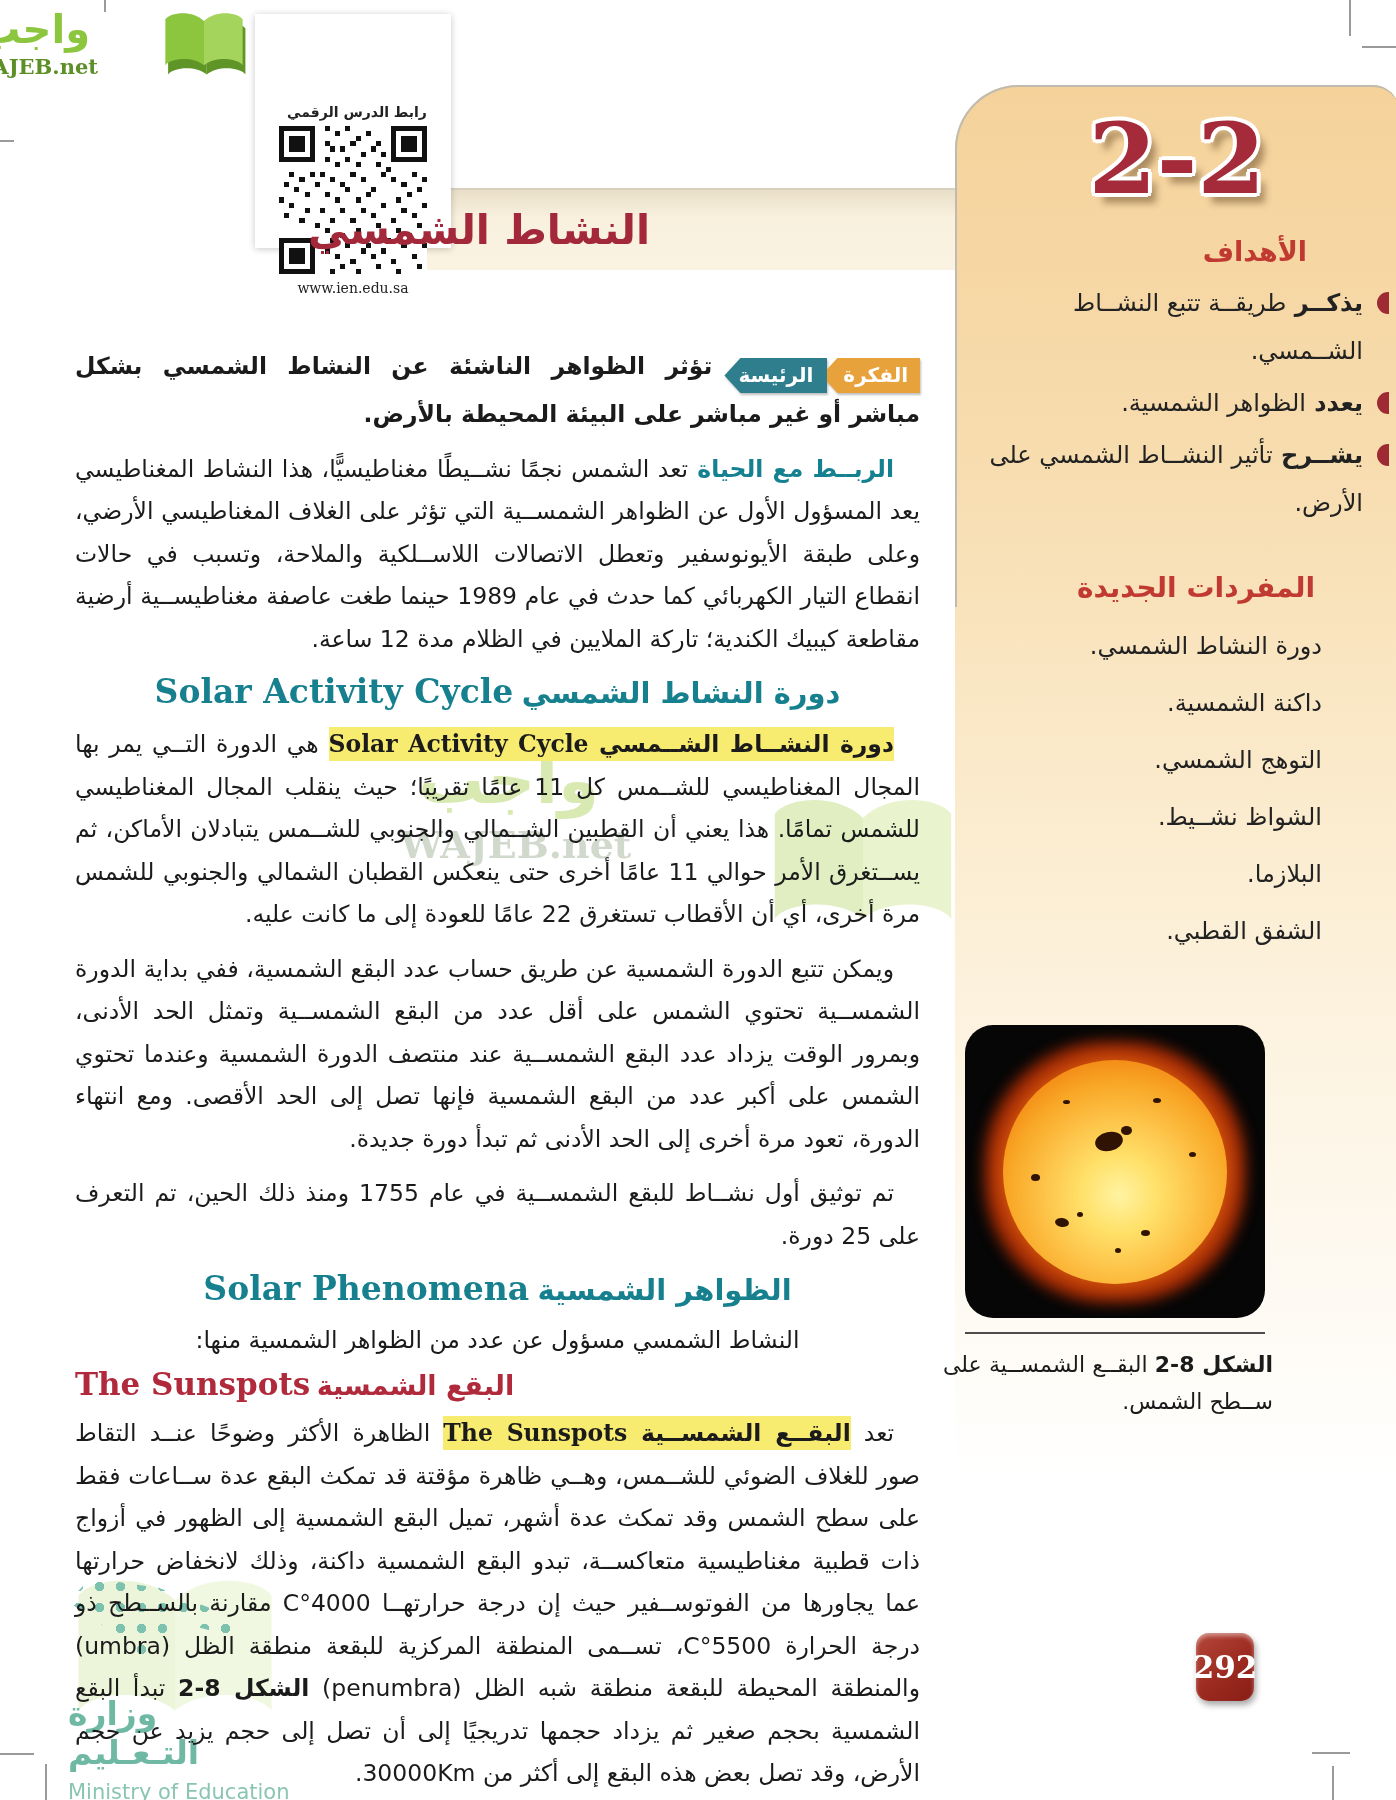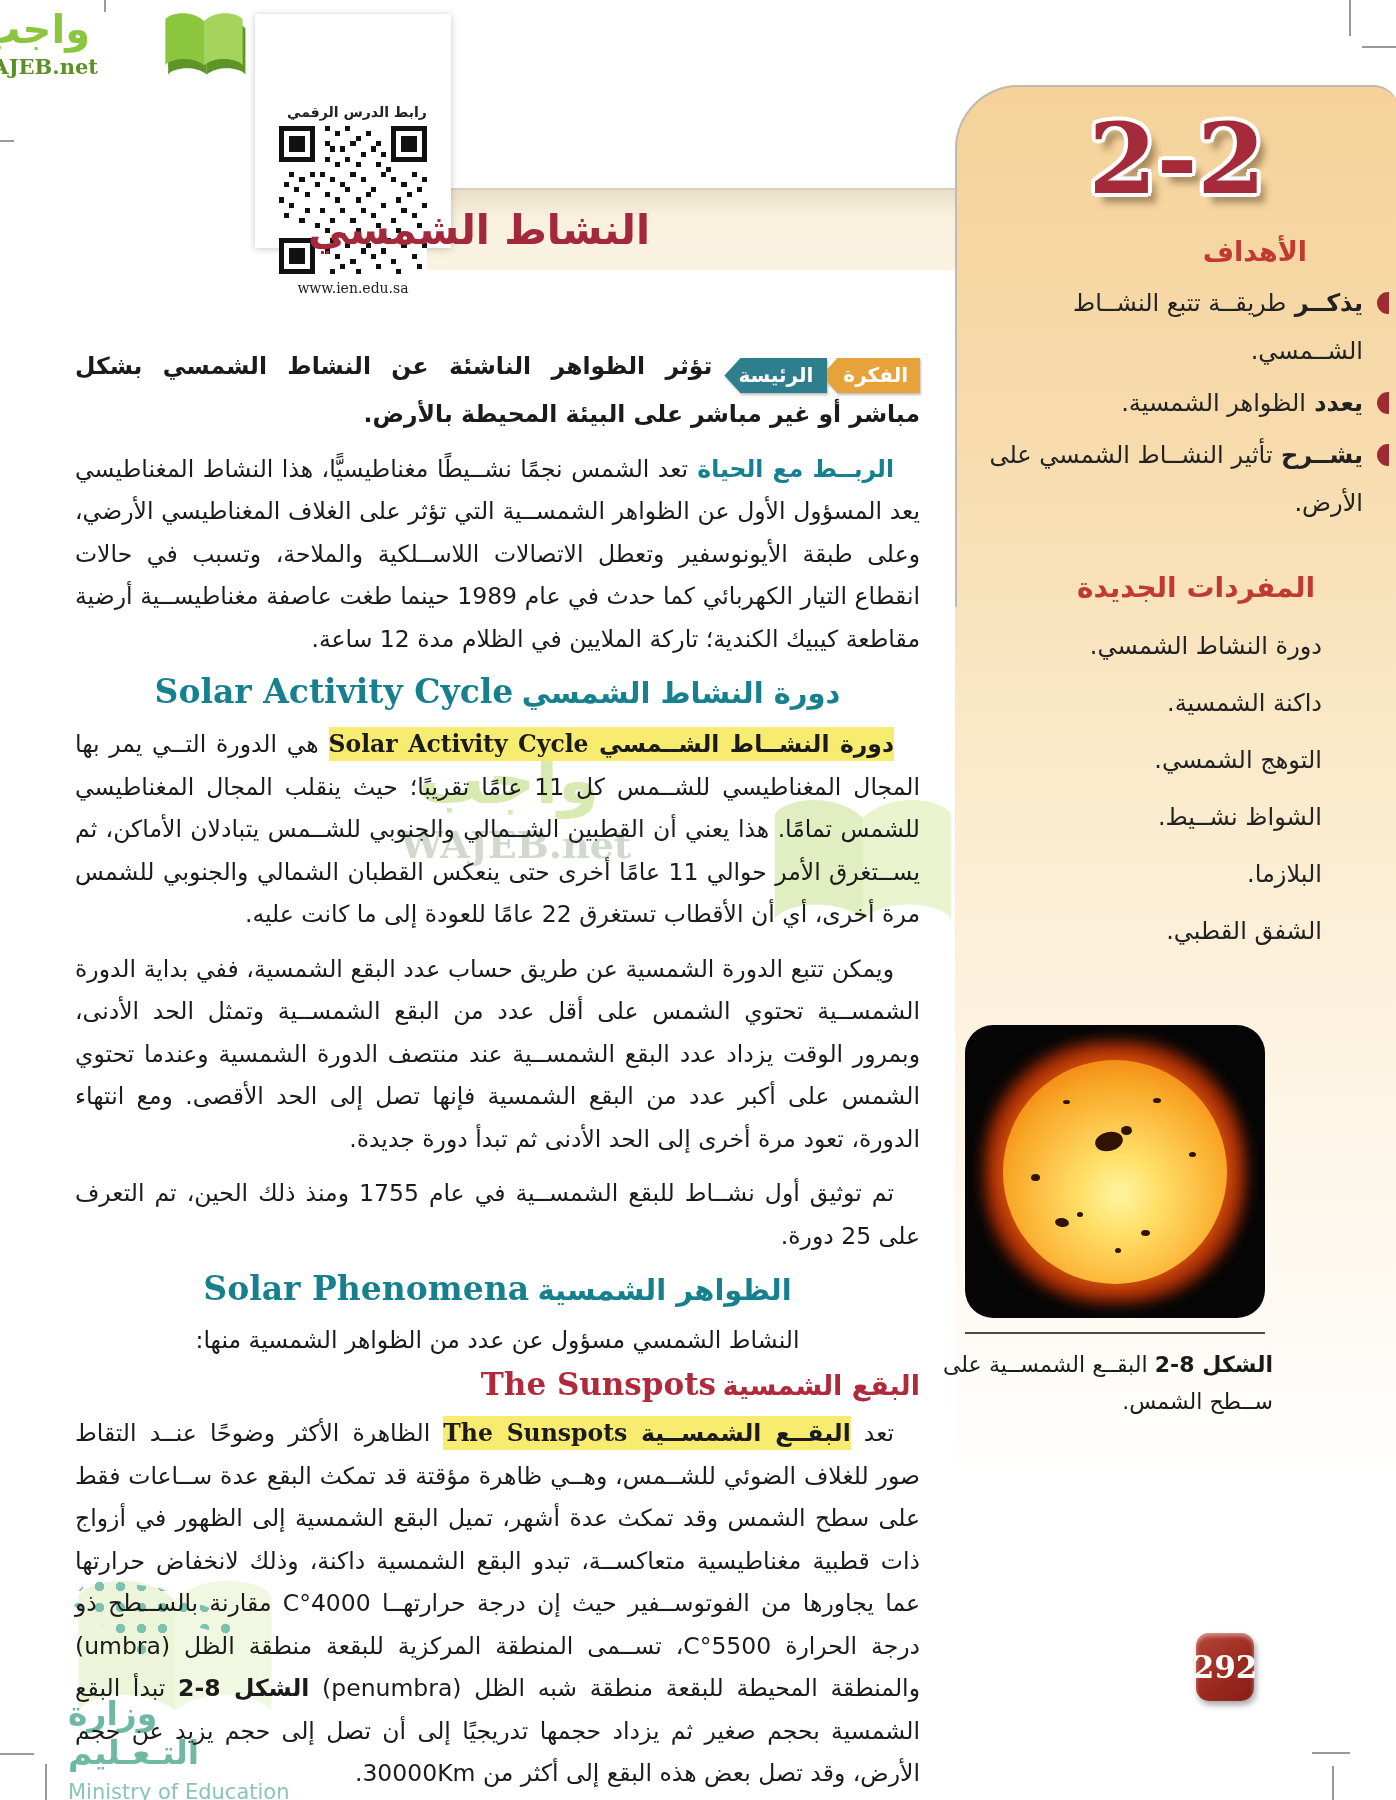--- a/index.html
+++ b/index.html
@@ -80,21 +80,21 @@
   .idea-badge{display:inline-flex;vertical-align:-8px;margin-left:12px;height:35px;
               filter:drop-shadow(1px 2px 1px rgba(0,0,0,.25));}
   .idea-badge .part{color:#fff;font-size:20px;font-weight:bold;line-height:35px;white-space:nowrap;}
   .part-fikra{background:#e8a23b;padding:0 12px 0 22px;
               clip-path:polygon(16px 0,100% 0,100% 100%,16px 100%,0 50%);}
   .part-raisa{background:#2e7e8d;padding:0 14px;margin-right:-6px;
               clip-path:polygon(16px 0,100% 0,100% 100%,16px 100%,0 50%);}
   .h-teal{color:#16808f;text-align:center;margin:8px 0 12px;font-weight:bold;}
   .h-teal .ar{font-size:29px;}
   .h-teal .en{font-size:33px;font-family:"DejaVu Serif",serif;}
-  .h-red{color:#b02a3c;text-align:right;margin:4px 0 10px;font-weight:bold;}
+  .h-red{color:#b02a3c;text-align:left;margin:4px 0 10px;font-weight:bold;}
   .h-red .ar{font-size:27px;}
   .h-red .en{font-size:31px;font-family:"DejaVu Serif",serif;}
   .intro-line{text-align:center;font-size:23.5px;line-height:40px;margin:0 0 6px;}
 
   
   .wm{position:absolute;z-index:1;pointer-events:none;}
   .wm-ar{left:418px;top:742px;font-size:66px;font-weight:bold;color:#9cc838;opacity:.38;direction:rtl;}
   .wm-net{left:400px;top:822px;font-size:38px;font-weight:bold;color:#93a487;opacity:.42;font-family:"DejaVu Serif",serif;}
   .wm-book{left:758px;top:780px;opacity:.30;}
   .wm-book2{left:60px;top:1560px;opacity:.18;}

